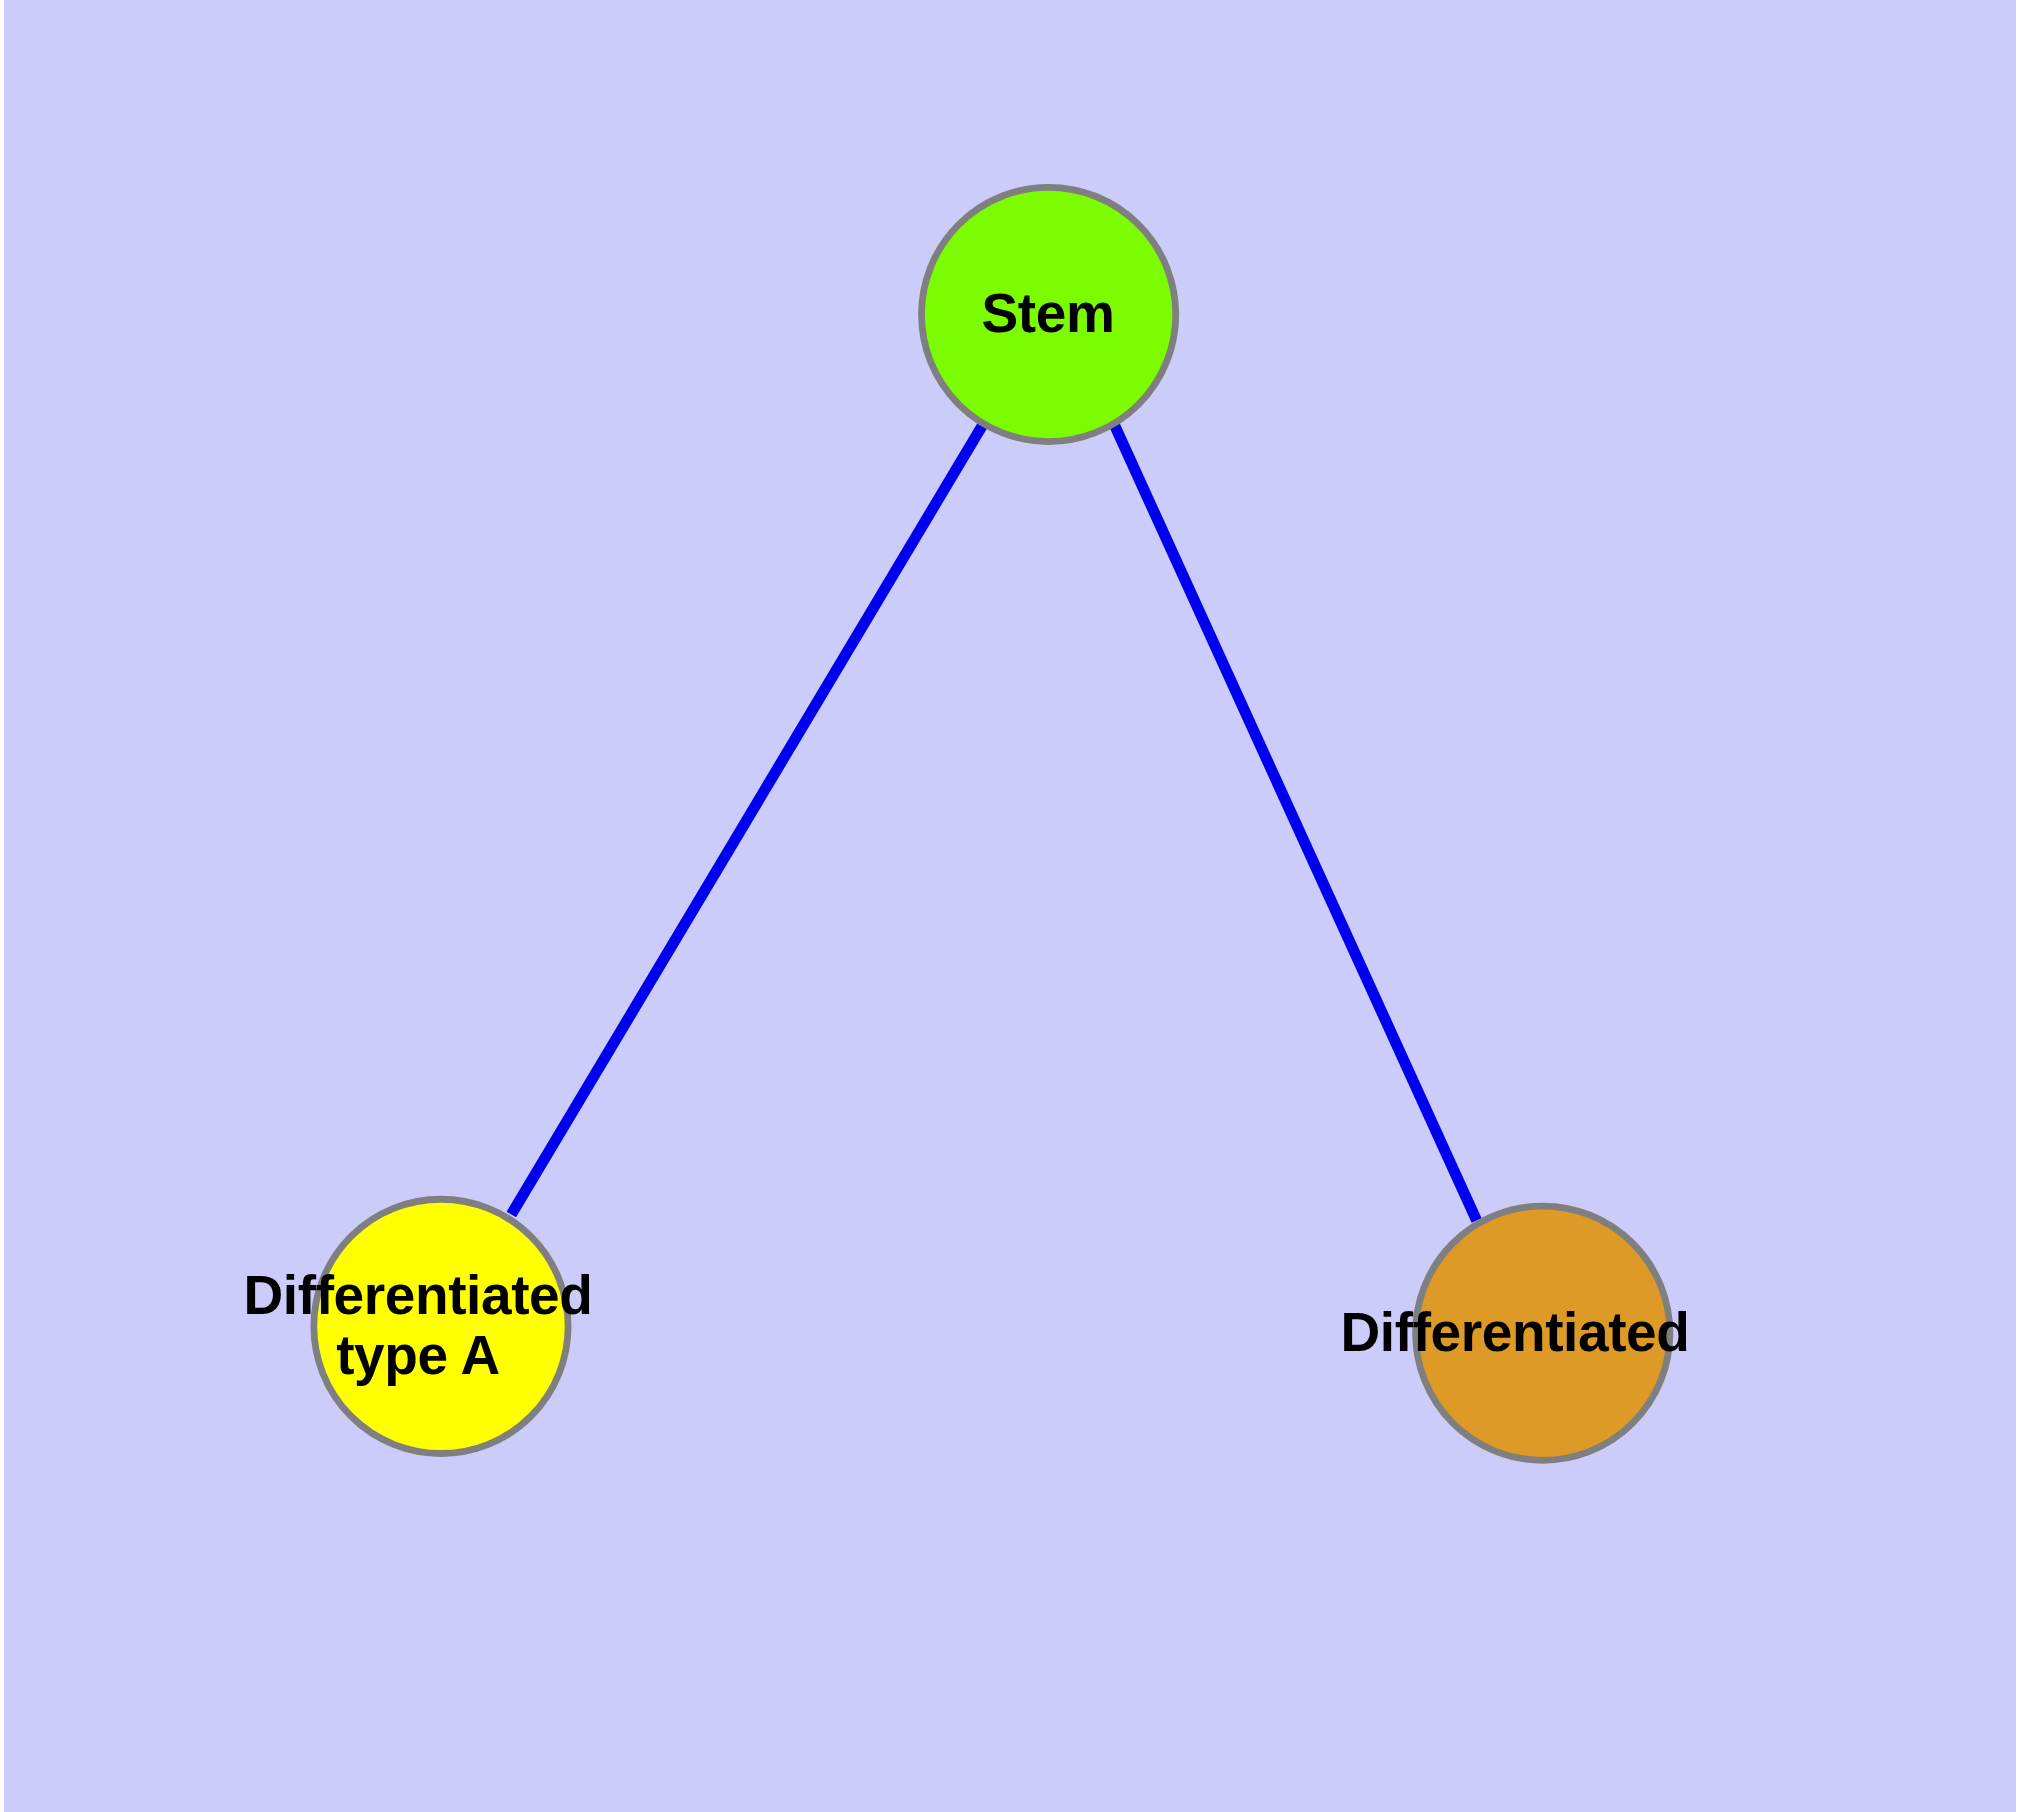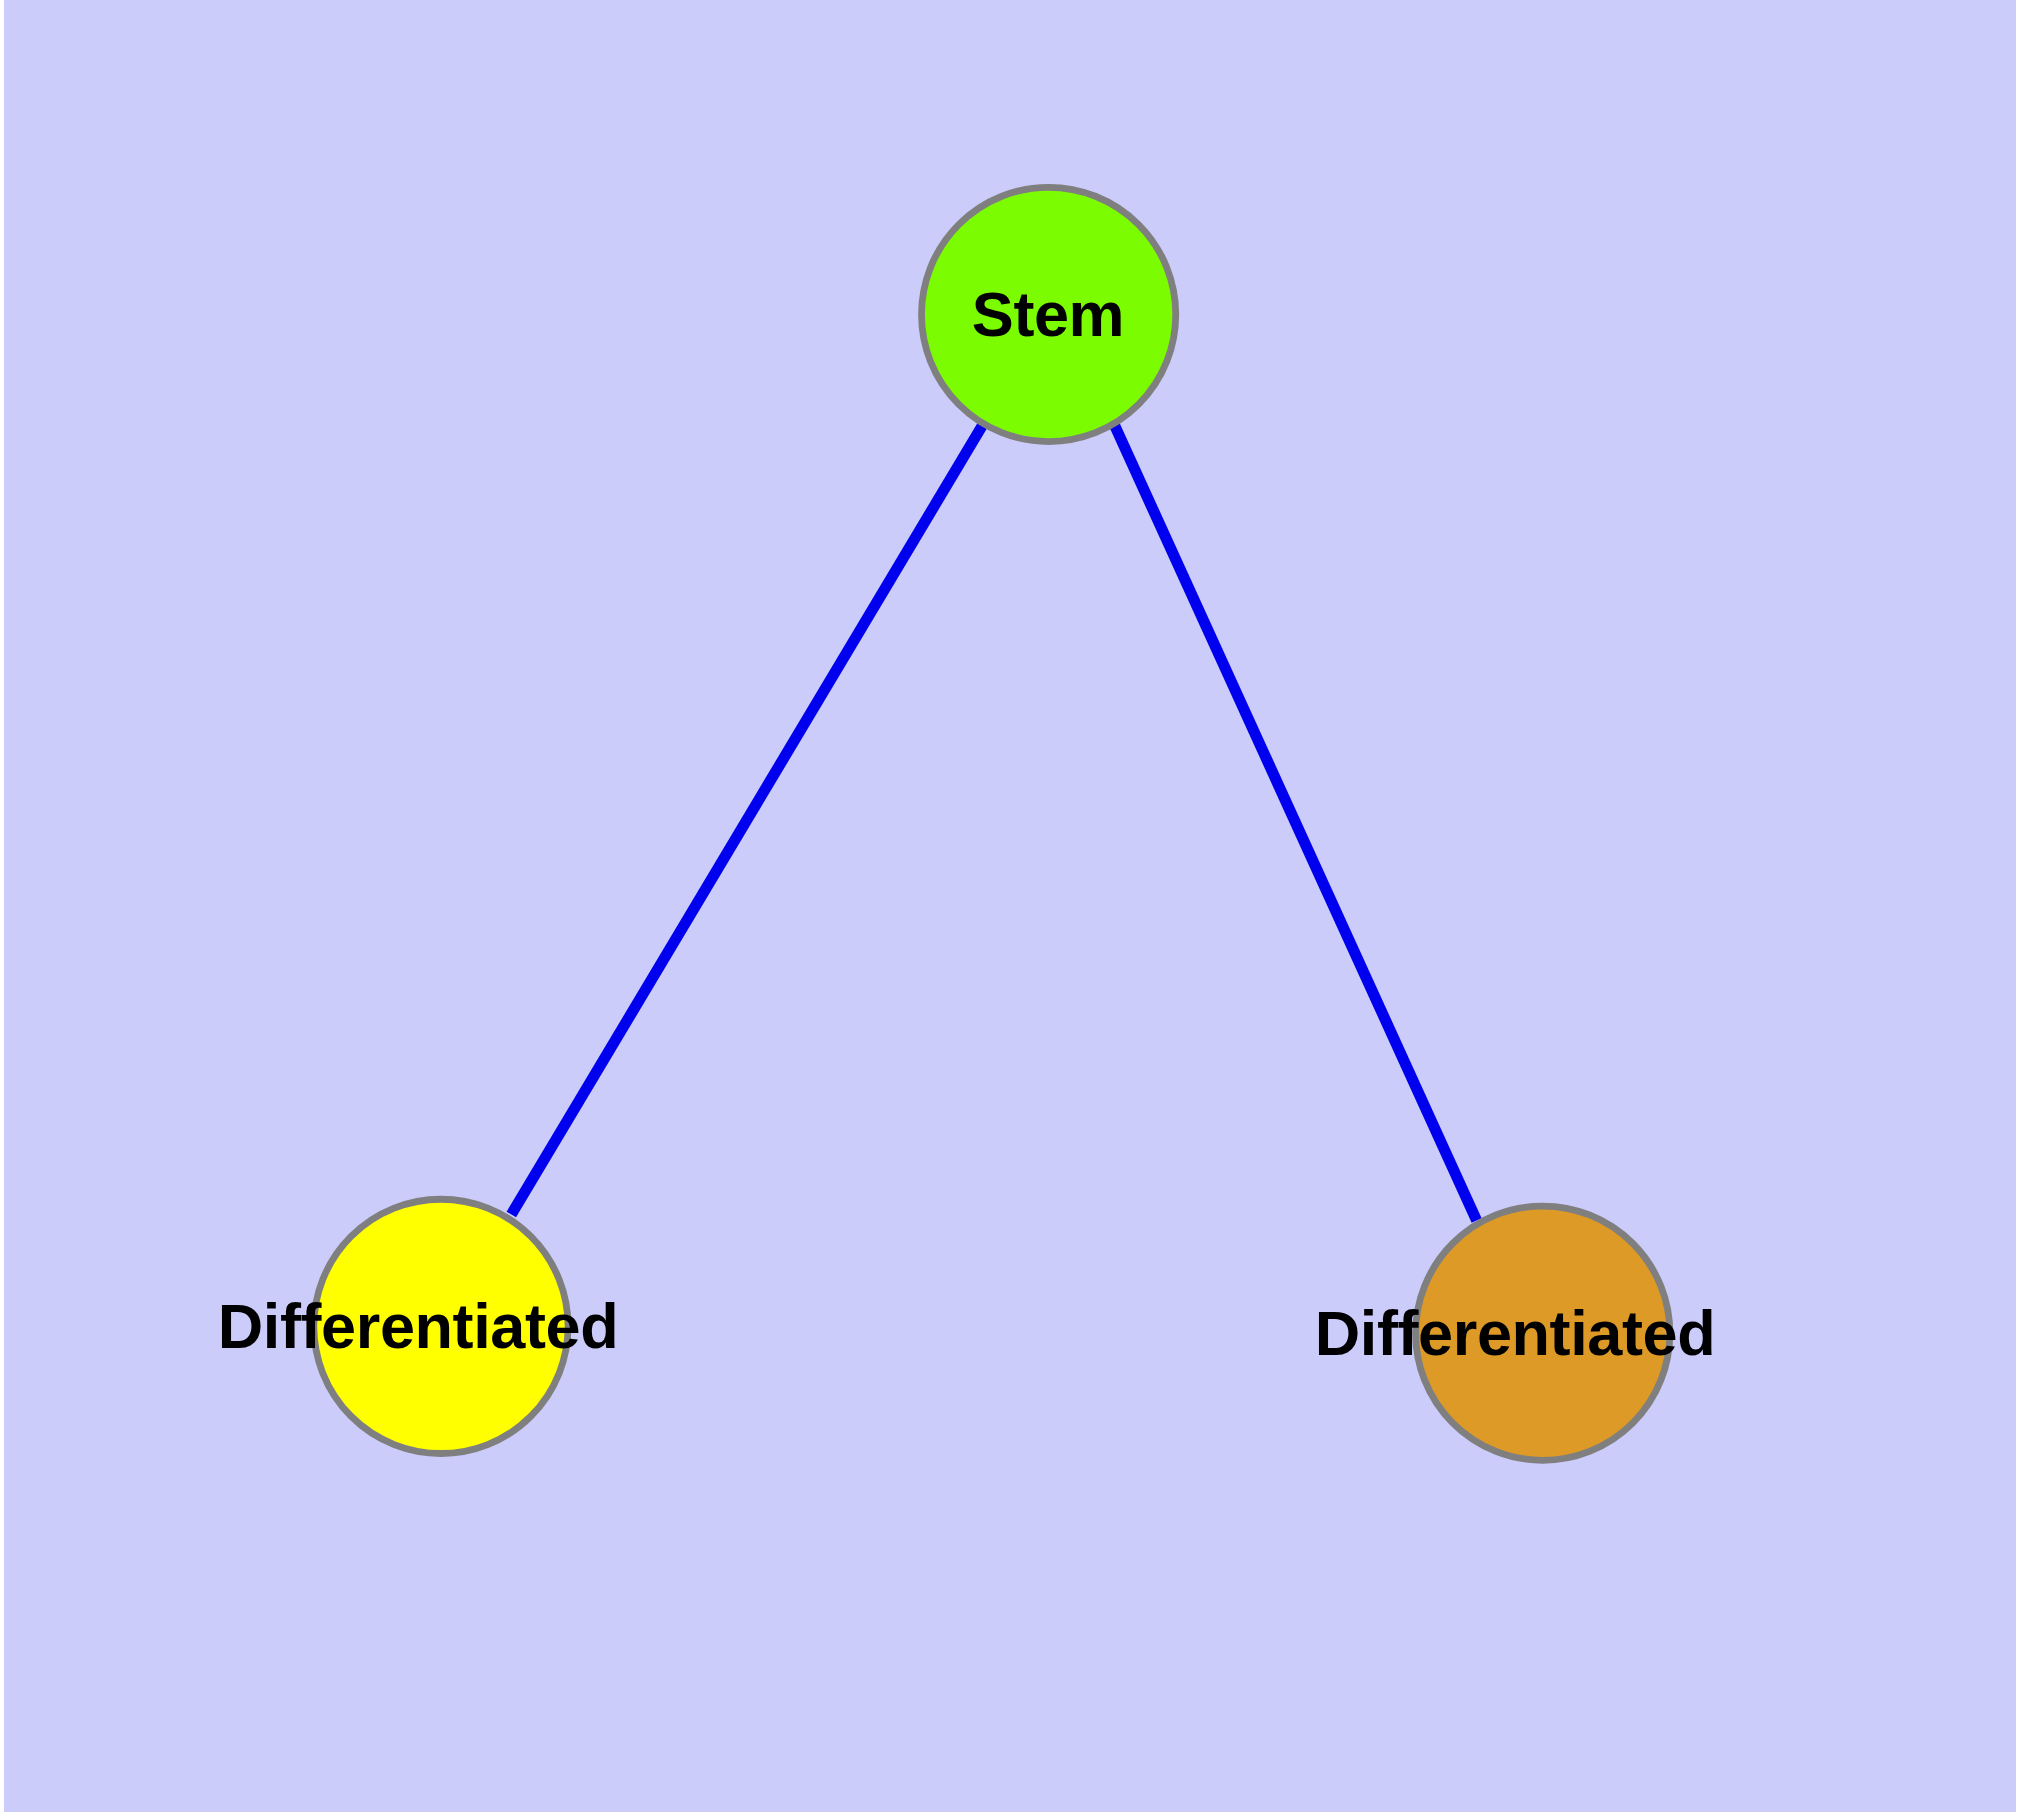--- a/index.html
+++ b/index.html
@@ -39,21 +39,21 @@
     fill: none;
   }
   .node-circle {
     stroke: #7f7f7f;
     stroke-width: 8;
   }
   .node-label {
     position: absolute;
     color: #000000;
     font-weight: bold;
-    font-size: 63px;
+    font-size: 55px;
     line-height: 1.09;
     text-align: center;
     white-space: pre;
     letter-spacing: -0.4px;
     pointer-events: none;
     transform: translate(-50%, -50%);
   }
 </style>
 </head>
 <body>
@@ -71,18 +71,18 @@
 
     <g>
       <circle class="node-circle" cx="1237" cy="371" r="150" fill="#7cfc00" stroke="#7f7f7f"></circle>
       <circle class="node-circle" cx="520" cy="1565" r="150" fill="#ffff00" stroke="#7f7f7f"></circle>
       <circle class="node-circle" cx="1820" cy="1573" r="150" fill="#de9a27" stroke="#7f7f7f"></circle>
     </g>
   </svg>
 
   <div class="node-label" style="left: 1048px; top: 314px; color: rgb(0, 0, 0);"><span>Stem</span></div>
 
-  <div class="node-label" style="left: 418px; top: 1326px; color: rgb(0, 0, 0);"><span>Differentiated</span><br></div>
+  <div class="node-label" style="left: 418px; top: 1326px; color: rgb(0, 0, 0);"><span>Differentiated</span><br><span>type A</span></div>
 
   <div class="node-label" style="left: 1515px; top: 1333px; color: rgb(0, 0, 0);"><span>Differentiated</span><br></div>
 
 </div>
 
 
 </body></html>

